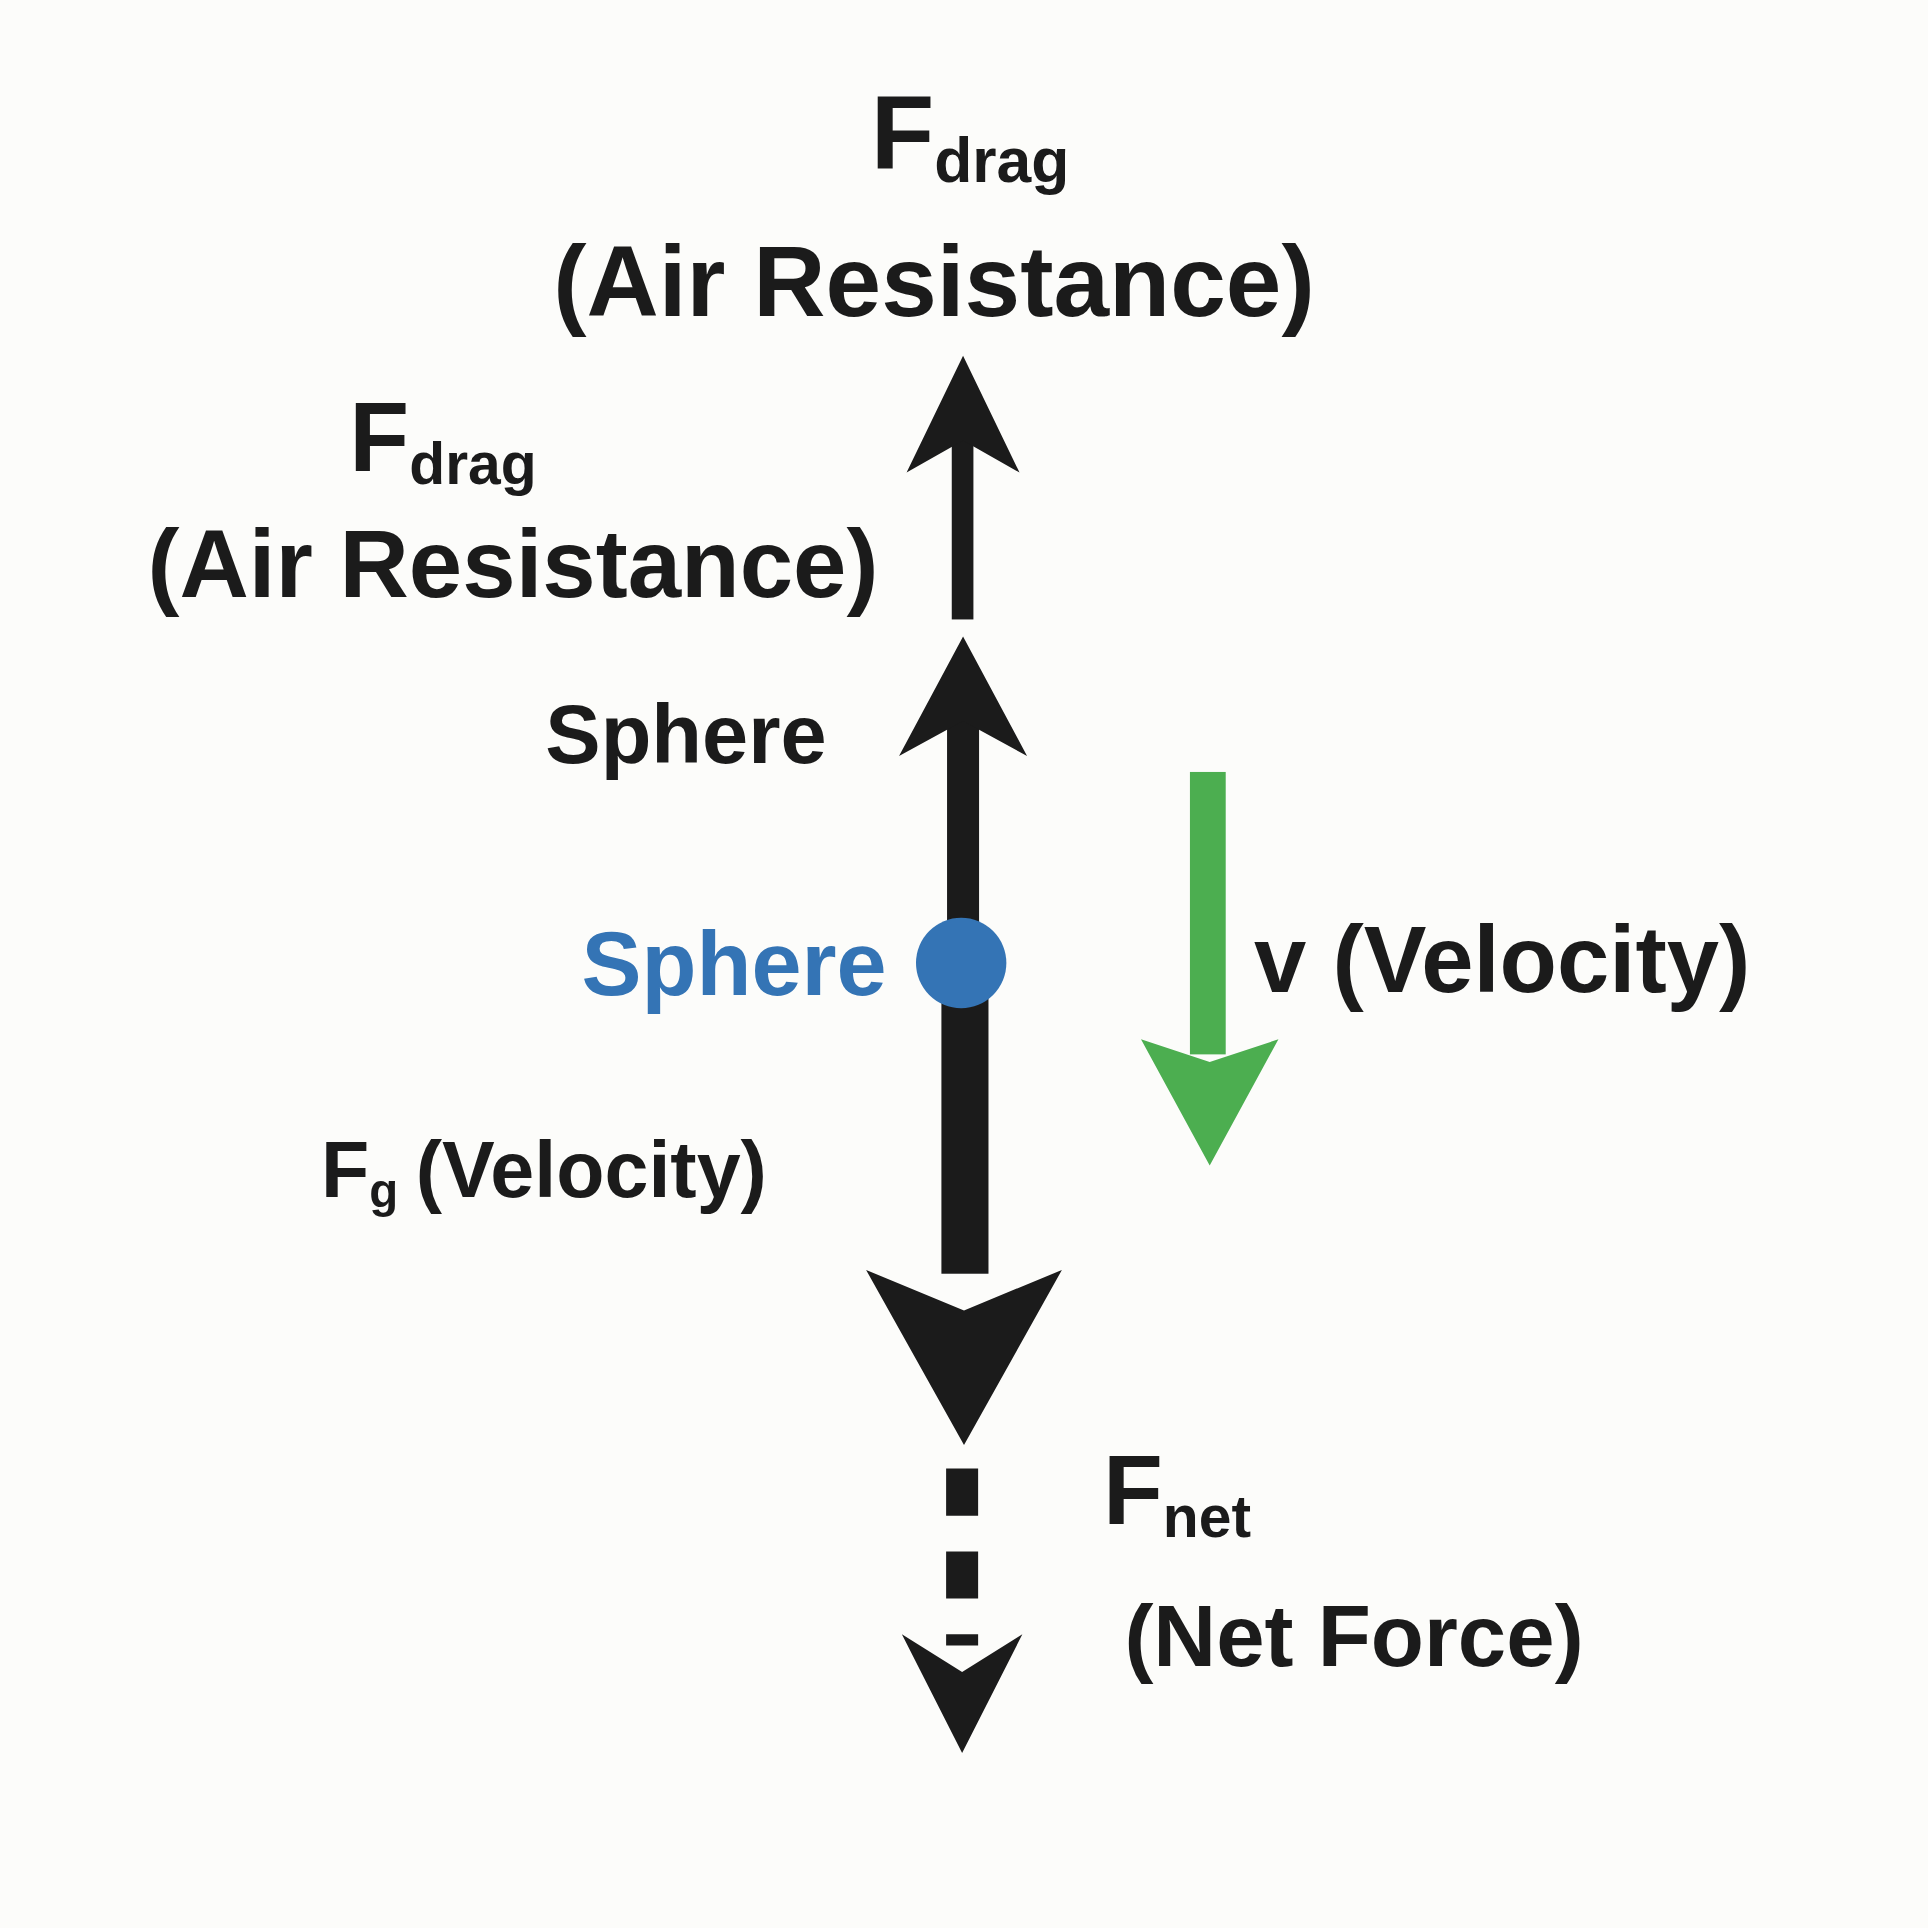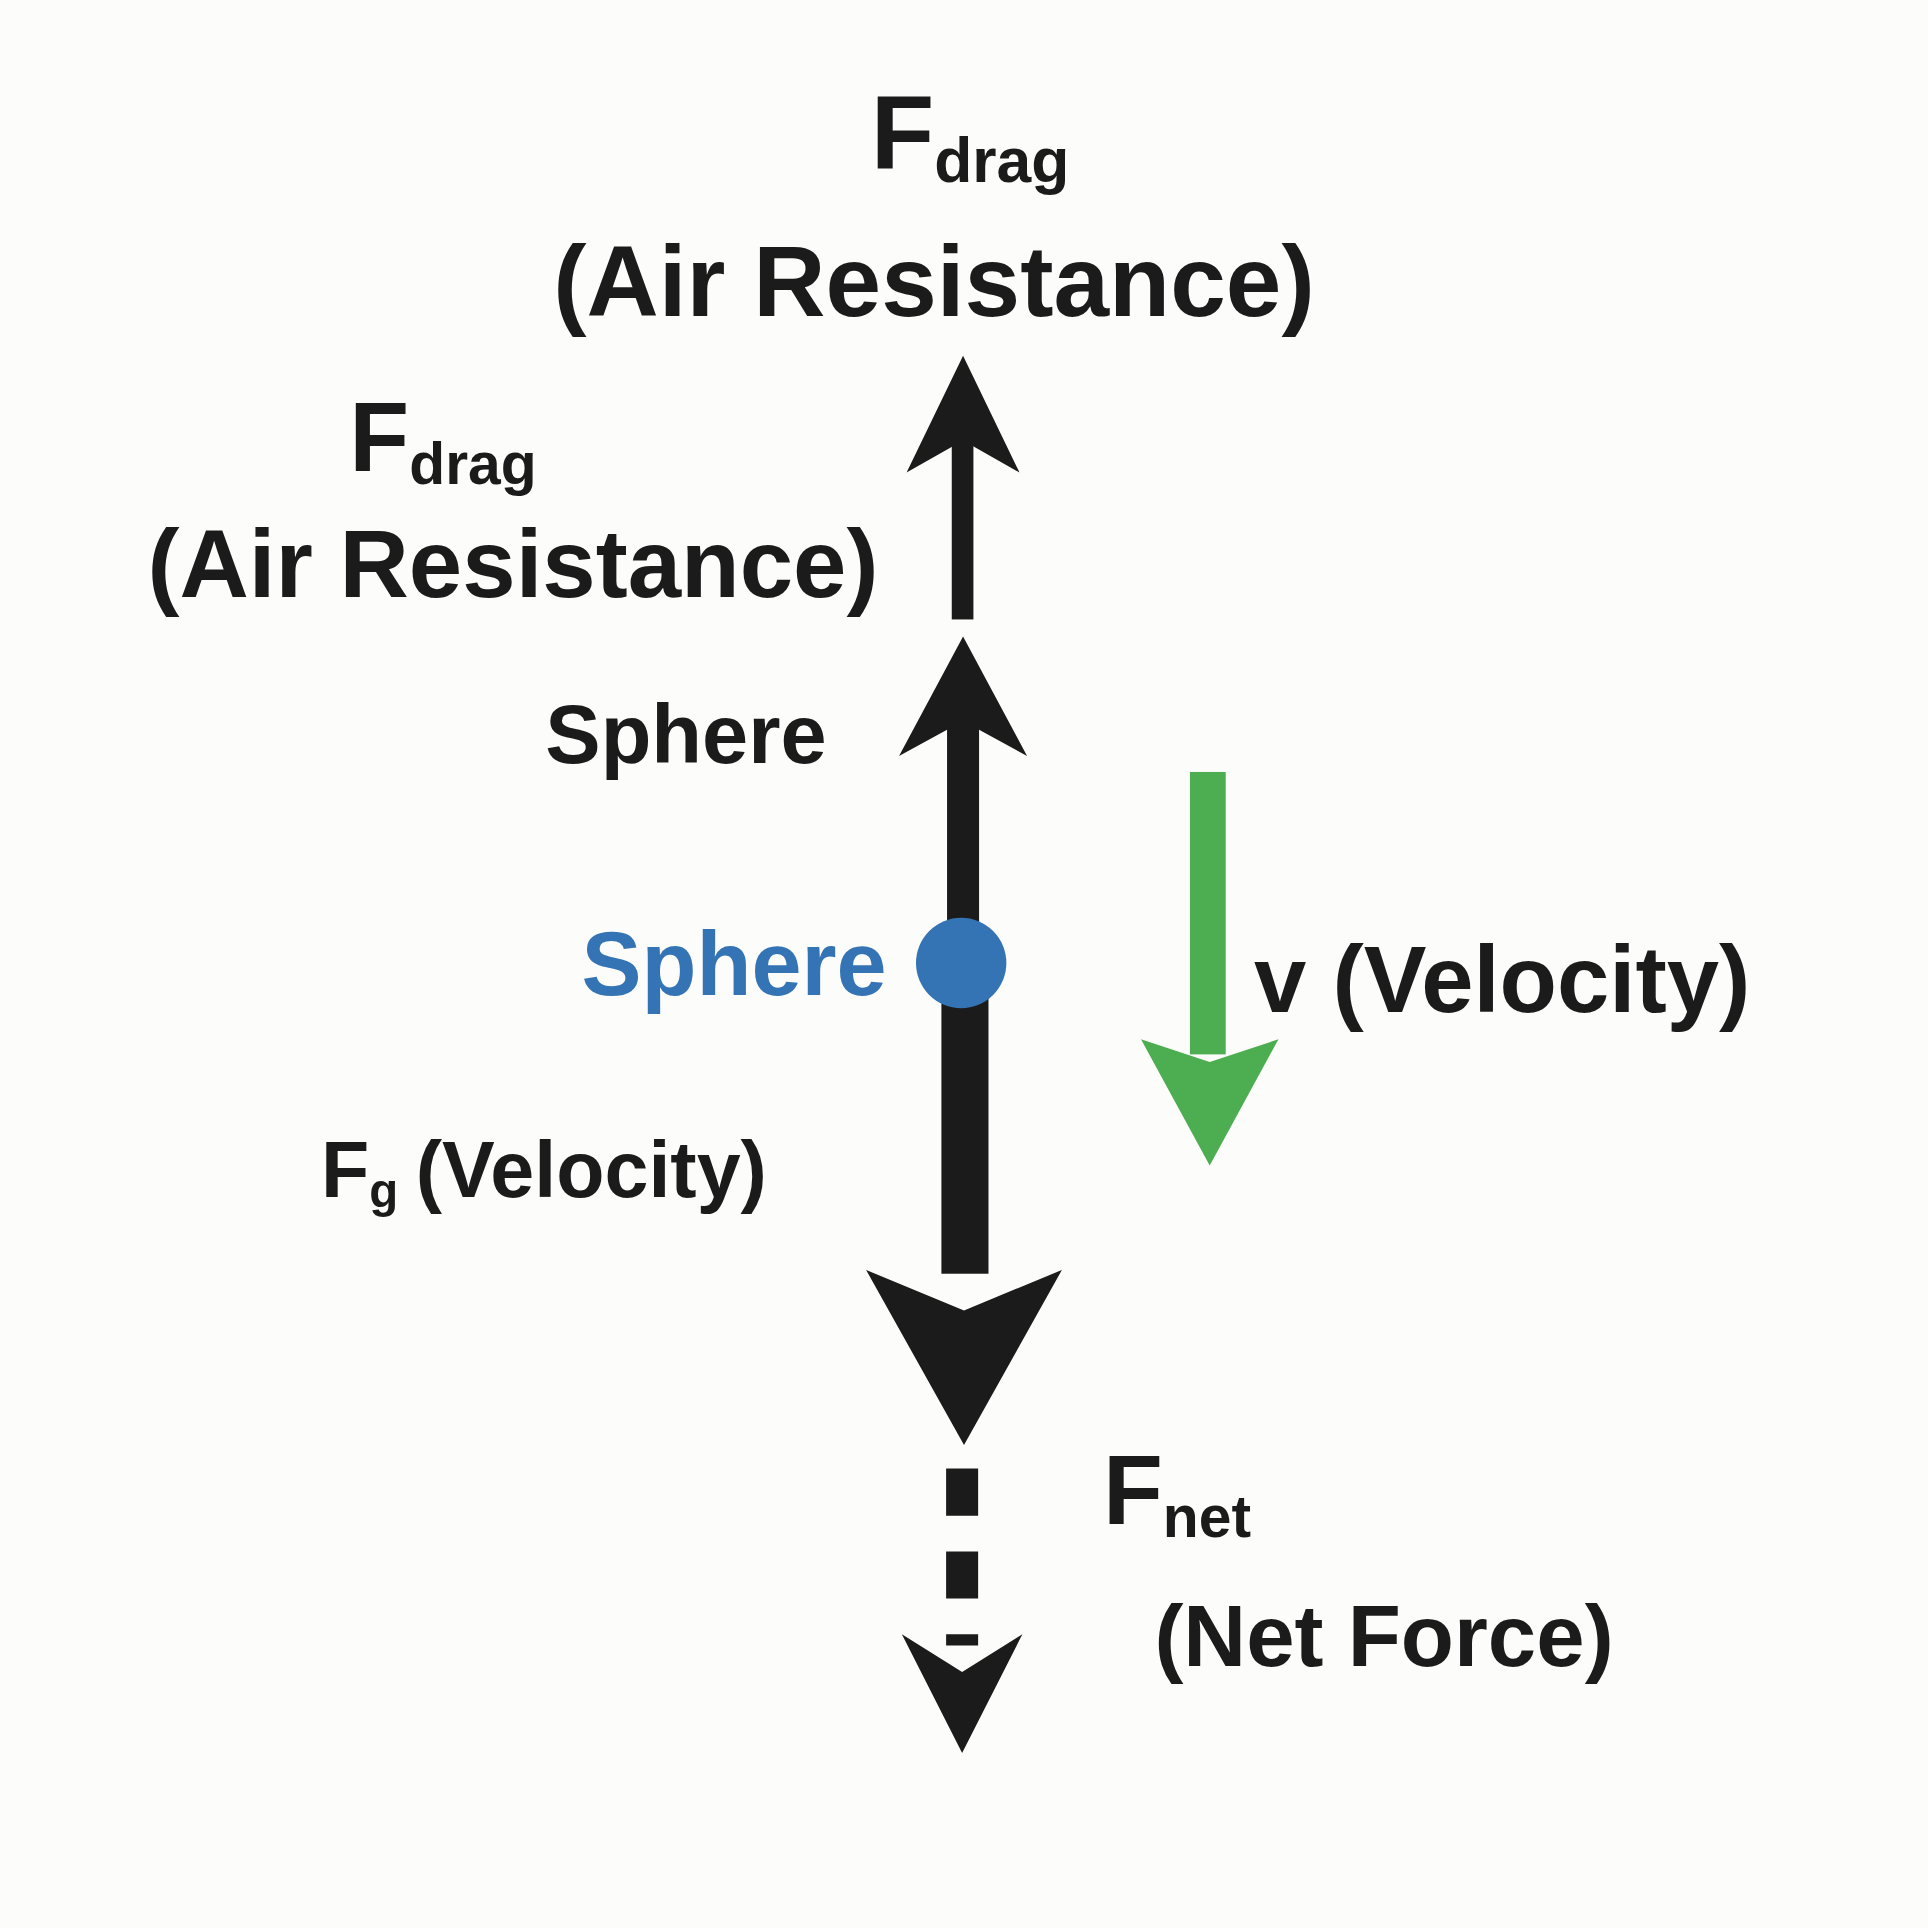--- a/index.html
+++ b/index.html
@@ -38,21 +38,21 @@
   }
   .label .rest {
     margin-left: 0.22em;
   }
   .fs-110 { font-size: 104px; }
   .fs-106 { font-size: 100px; }
   .fs-104 { font-size: 98px; }
   .fs-102 { font-size: 96px; }
   .fs-100 { font-size: 94px; }
   .fs-96  { font-size: 90px; }
-  .fs-92  { font-size: 87px; margin-left: 30px; }
+  .fs-92  { font-size: 87px; }
   .fs-88  { font-size: 83px; }
   .fs-84  { font-size: 79px; }
 </style>
 </head>
 <body>
 
 <div class="canvas" style="color: rgb(27, 27, 27);">
 
   <svg class="layer" width="1928" height="1928" viewBox="0 0 2048 2048">
 
@@ -97,21 +97,21 @@
   <div class="label fs-102" style="left:513px; top:564px;">(Air Resistance)</div>
 
   <div class="label fs-88" style="left:686px; top:734px;">Sphere</div>
 
   <div class="label fs-96" style="left: 734px; top: 964px; color: rgb(52, 116, 181);">Sphere</div>
 
   <div class="label fs-84" style="left:544px; top:1169px;">
     <span>F</span><sub>g</sub><span class="rest">(Velocity)</span>
   </div>
 
-  <div class="label left-anchored fs-100" style="left:1254px; top:980px;">v (Velocity)</div>
+  <div class="label left-anchored fs-100" style="left:1254px; top:960px;">v (Velocity)</div>
 
   <div class="label fs-104" style="left:1145px; top:1490px;margin-left:32px;">
     <span>F</span><sub>net</sub>
   </div>
   <div class="label fs-92" style="left:1354px; top:1635px;">(Net Force)</div>
 
 </div>
 
 
 </body></html>

